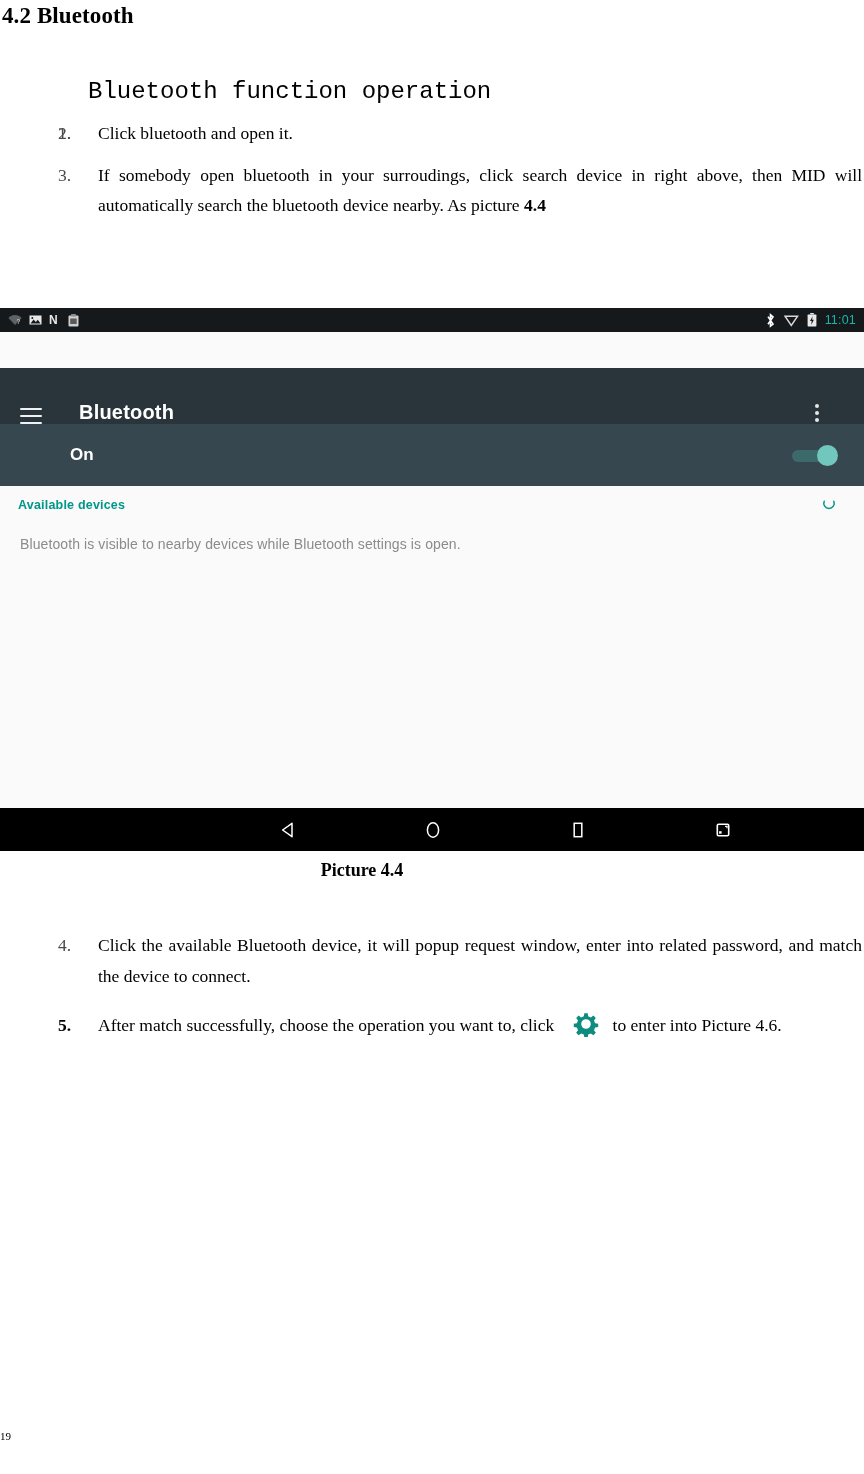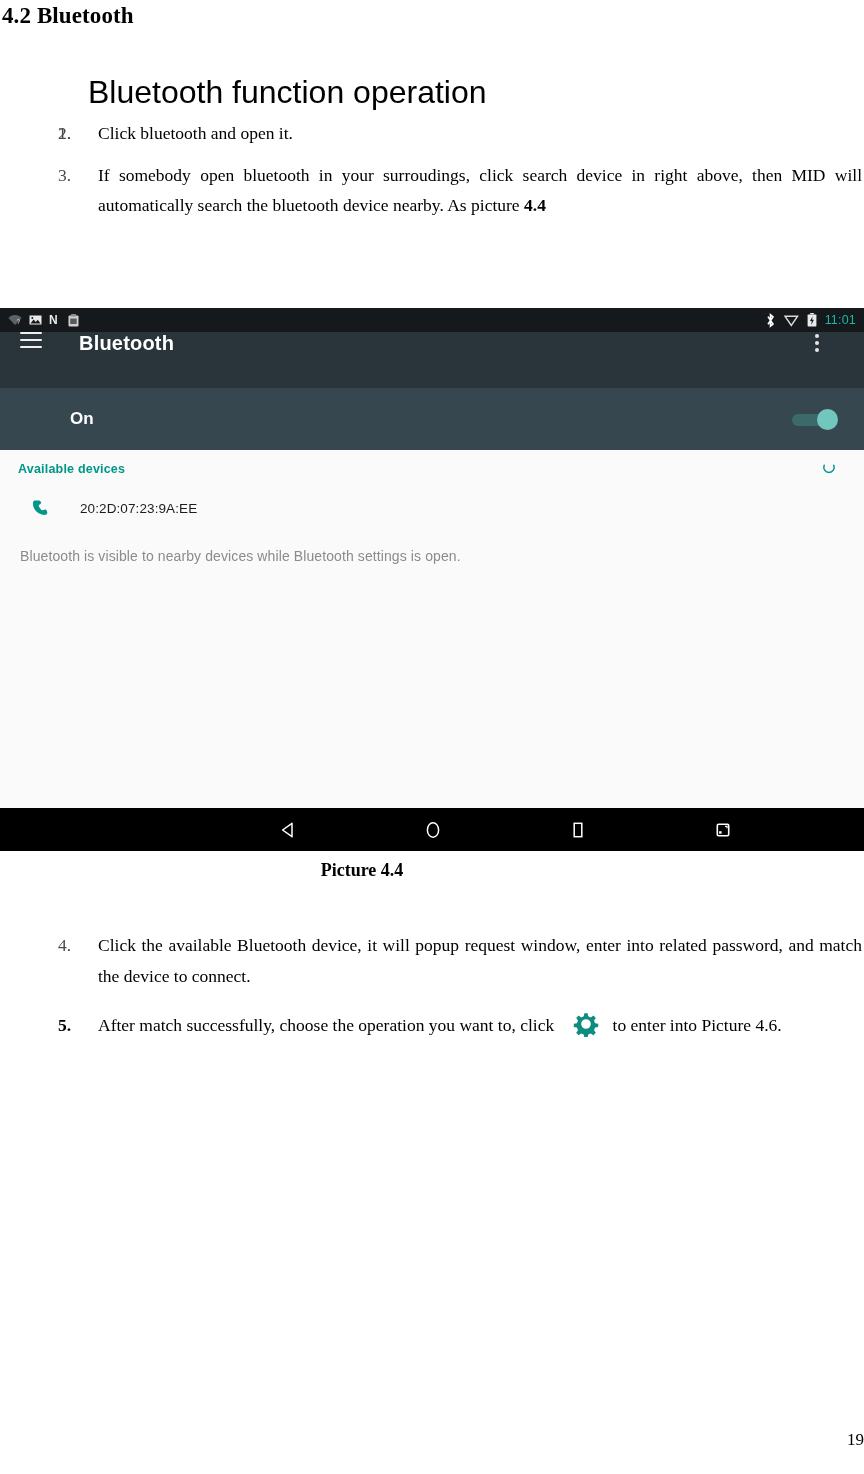--- a/index.html
+++ b/index.html
@@ -26,22 +26,22 @@
   .heading {
     font-family: "Liberation Serif", serif;
     font-weight: bold;
     font-size: 23px;
     line-height: 28px;
     margin: 2px 0 0 2px;
     letter-spacing: 0.1px;
   }
 
   .subheading {
-    font-family: Liberation Sans, sans-serif;
-    font-size: 32px;
+    font-family: Liberation Mono, monospace;
+    font-size: 24px;
     line-height: 28px;
     margin: 48px 0 12px 88px;
     font-weight: normal;
   }
 
   ol.steps {
     list-style: none;
     margin: 0;
     padding: 0;
   }
@@ -89,22 +89,23 @@
   }
   .sb-left { display: flex; align-items: center; gap: 7px; }
   .sb-right { margin-left: auto; display: flex; align-items: center; gap: 8px; }
   .sb-ico { display: inline-flex; align-items: center; justify-content: center; }
   .sb-time { font-size: 12.5px; color: #14b8a6; letter-spacing: .2px; }
 
   .toolbar {
     height: 56px;
     background: #29353a;
     display: flex;
-    align-items: flex-start;
+    align-items: flex-end;
     padding: 0 36px 0 20px;
+    margin-top: 36px;
   }
   .hamburger {
     width: 22px; height: 16px;
     display: flex; flex-direction: column; justify-content: space-between;
     cursor: pointer;
   }
   .hamburger i { display: block; height: 2px; background: #f1f1f1; border-radius: 1px; }
   .toolbar-title {
     color: #ffffff;
     font-size: 20px;
@@ -235,23 +236,23 @@
     display: inline-block;
     vertical-align: -6px;
     width: 26px; height: 26px;
     margin: 0 14px 0 14px;
   }
 
   .pagenum {
     position: absolute;
     left: 0;
     top: 1430px;
-    width: 864px;
-    text-align: right;
-    font-size: 17px;
+    width: 692px;
+    text-align: left;
+    font-size: 11px;
     font-family: "Liberation Serif", serif;
   }
 </style>
 </head>
 <body>
 
 <div class="doc">
 
   <div class="heading">4.2 Bluetooth</div>
 
@@ -350,28 +351,20 @@
   <div class="listarea">
     <div class="section-head">
       <span class="title">Available devices</span>
       <span class="refresh-icon">
         <svg width="16" height="16" viewBox="0 0 16 16">
           <path d="M3.2 4.2 A5.2 5.2 0 1 0 12.8 4.2" stroke="#009688" stroke-width="1.5" fill="none" stroke-linecap="round"></path>
         </svg>
       </span>
     </div>
 
-    <div class="device-row">
-      <span class="dev-icon">
-        <svg width="20" height="20" viewBox="0 0 20 20">
-          <path d="M5.2 2.6 C4.2 2.6 3.3 3.3 3.1 4.3 C2.4 8.6 5.1 13.5 9.4 15.6 C12 16.9 15 17.3 16.4 16.4 C17.2 15.9 17.4 15 17.2 14.3 L16.6 12.4 C16.4 11.8 15.8 11.5 15.2 11.6 L12.6 12.2 C12.2 12.3 11.8 12.2 11.5 11.9 C10.4 10.9 9.4 9.6 8.8 8.2 C8.6 7.8 8.7 7.4 9 7.1 L10.8 5.6 C11.2 5.2 11.3 4.6 11 4.1 L9.9 2.9 C9.7 2.7 9.4 2.6 9.1 2.6 Z" fill="#009688"></path>
-        </svg>
-      </span>
-      <span class="dev-name">20:2D:07:23:9A:EE</span>
-    </div>
 
 
     <div class="hint">Bluetooth is visible to nearby devices while Bluetooth settings is open.</div>
   </div>
 
   <div class="navbar">
     <span class="nav-spacer"></span>
     <span class="navbtn">
       <svg width="20" height="20" viewBox="0 0 20 20">
         <path d="M14 3.3 L4.6 10 L14 16.7 Z" fill="none" stroke="#ffffff" stroke-width="1.5" stroke-linejoin="round"></path>

